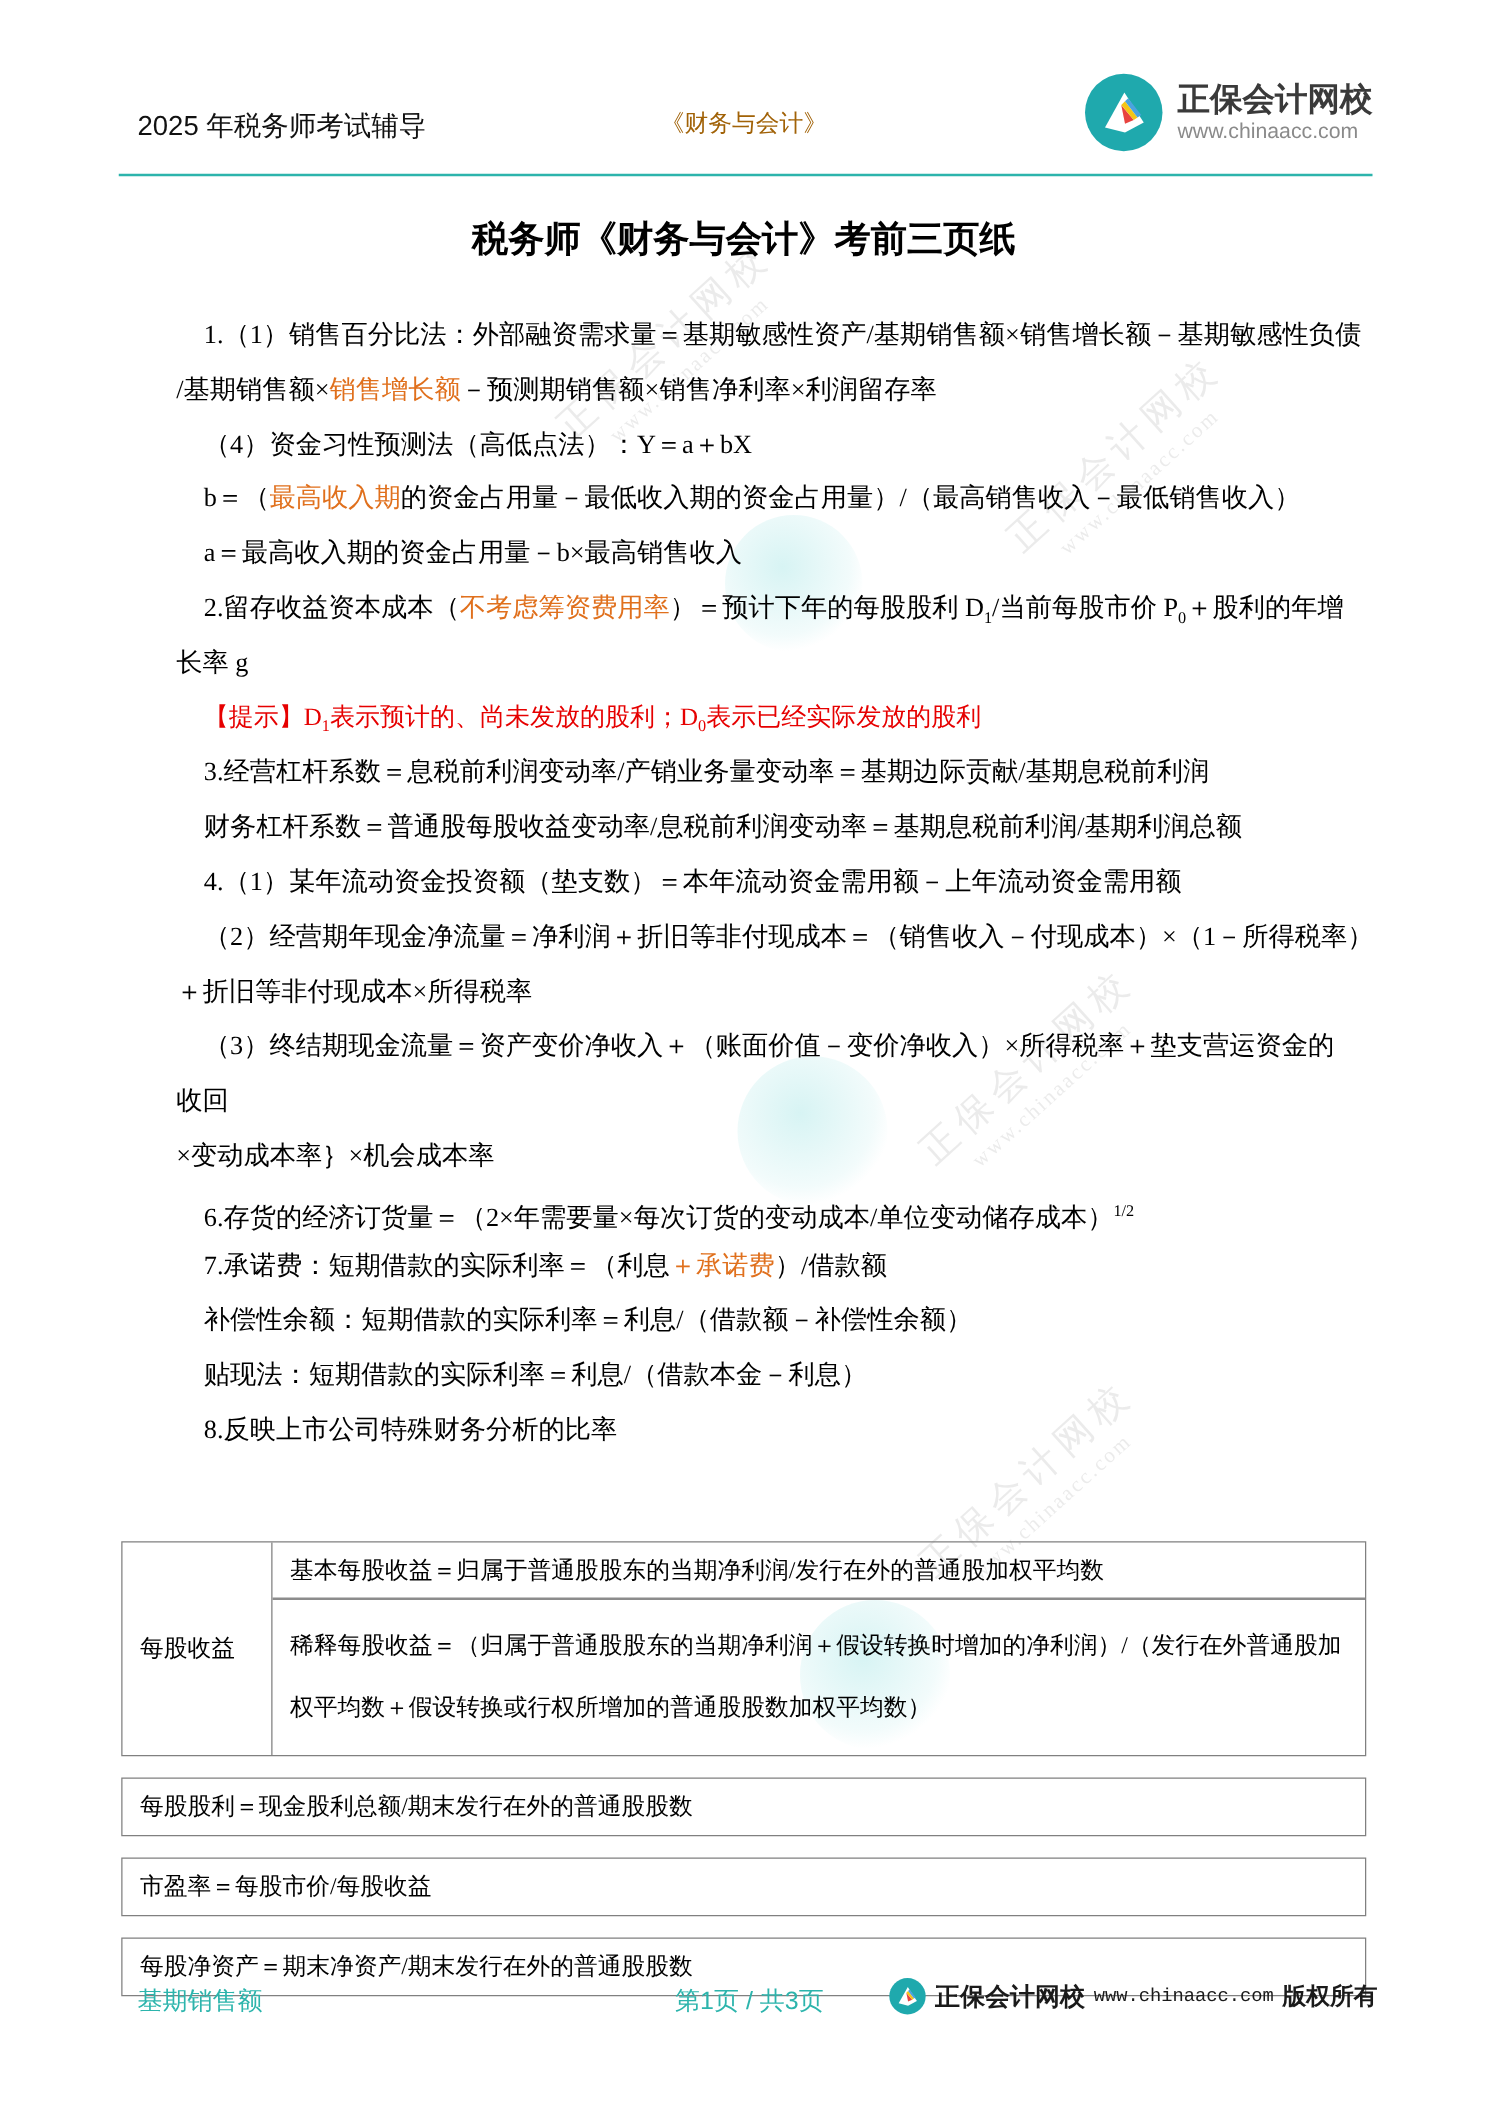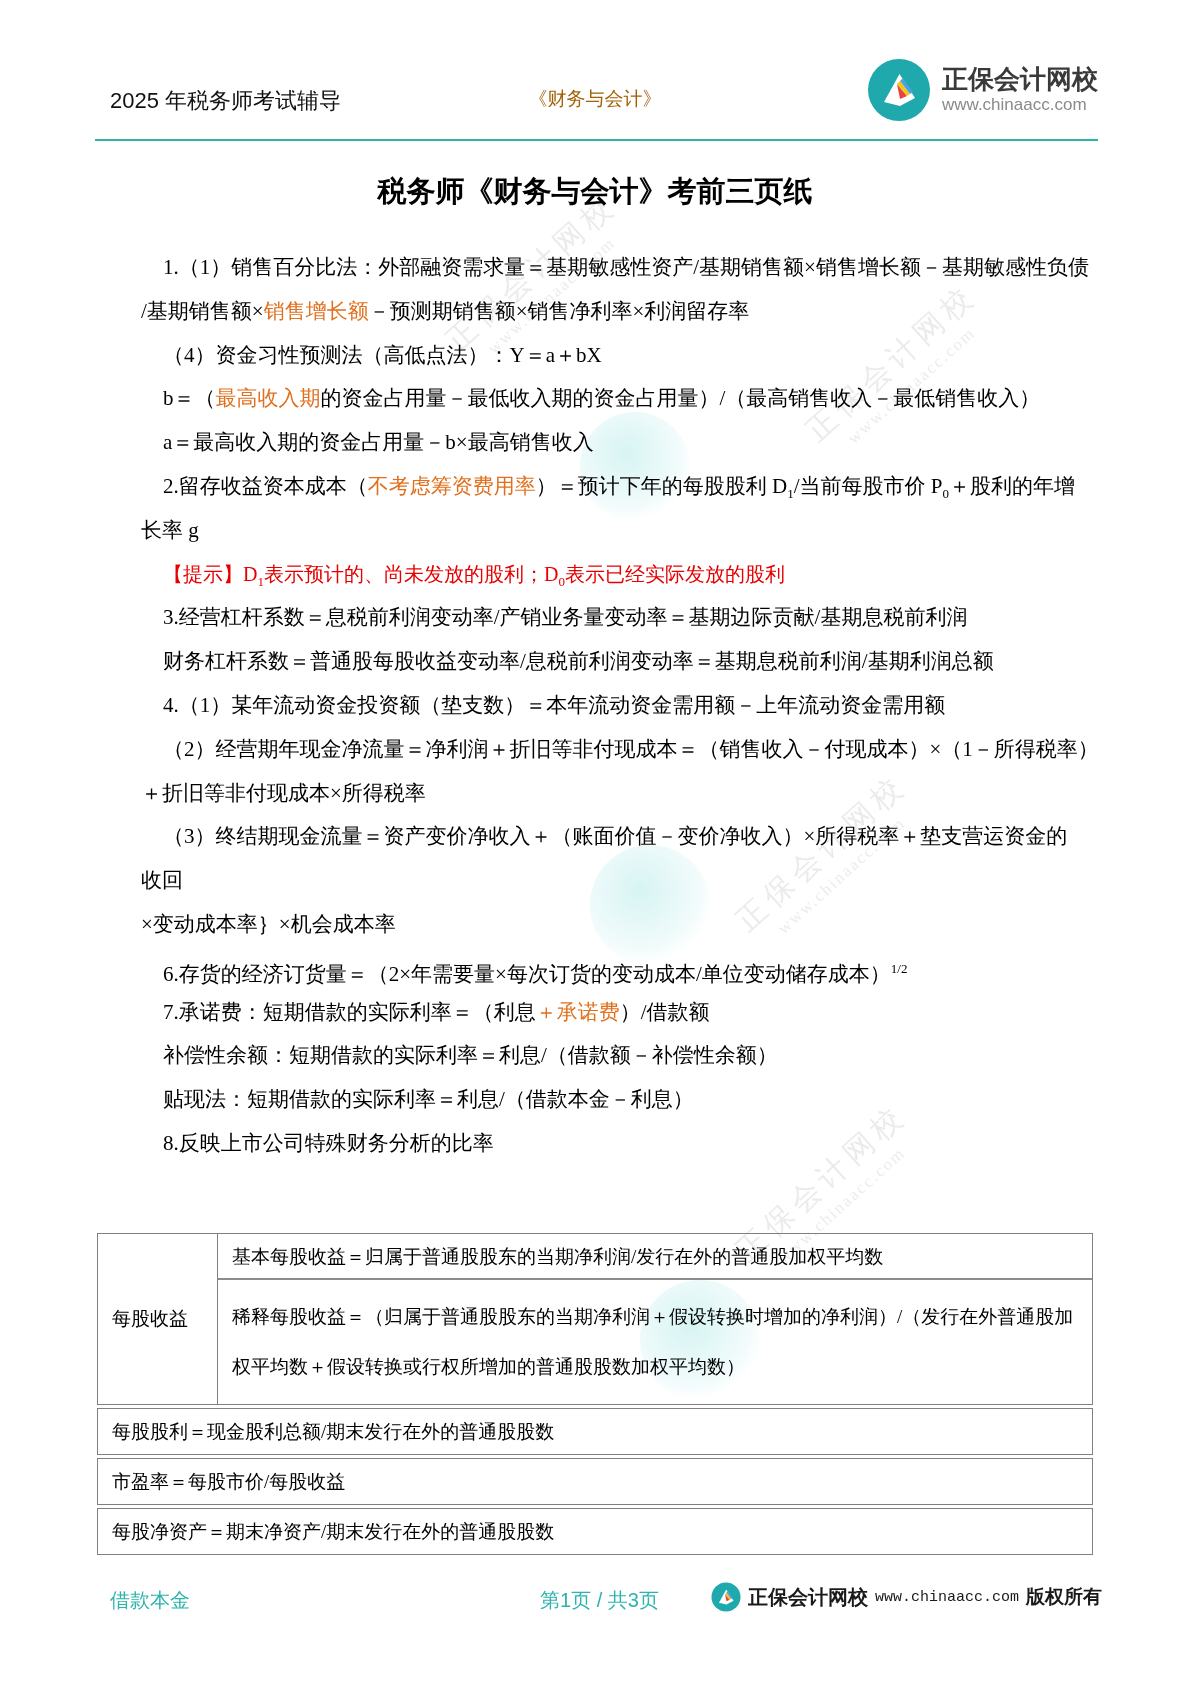--- a/index.html
+++ b/index.html
@@ -43,21 +43,21 @@
 
   
   .fin-table{position:absolute;left:97px;top:1233px;width:996px;font-size:19px;color:#000;}
   .fin-table,.fin-table *{box-sizing:border-box;}
   .t-section{display:flex;border:1px solid #808080;}
   .t-label{width:120px;border-right:1px solid #808080;display:flex;align-items:center;padding-left:14px;}
   .t-sub{flex:1;min-width:0;}
   .t-subrow{height:46px;line-height:46px;padding-left:14px;border-bottom:2px solid #8c8c8c;
       white-space:nowrap;overflow:hidden;}
   .t-subrow-b{padding:12px 14px;line-height:50px;min-height:100px;}
-  .t-row{border:1px solid #808080;height:47px;line-height:45px;padding-left:14px;margin-top:3px;
+  .t-row{border:1px solid #808080;height:47px;line-height:45px;padding-left:14px;margin-top:17px;
       white-space:nowrap;overflow:hidden;}
   .t-section{margin-bottom:0;}
 
   
   .footer{position:absolute;left:97px;right:88px;top:1578px;height:44px;
       font-family:"Liberation Sans","DejaVu Sans",sans-serif;}
   .f-left{position:absolute;left:13px;top:9px;color:#2cb4ac;font-size:20px;}
   .f-center{position:absolute;left:0;right:0;top:9px;text-align:center;color:#2cb4ac;font-size:20px;}
   .f-right{position:absolute;right:0;top:4px;display:flex;align-items:center;gap:7px;}
   .f-brand{font-size:20px;font-weight:bold;color:#1a1a1a;}
@@ -139,21 +139,21 @@
         <div class="t-subrow">基本每股收益＝归属于普通股股东的当期净利润/发行在外的普通股加权平均数</div>
         <div class="t-subrow-b">稀释每股收益＝（归属于普通股股东的当期净利润＋假设转换时增加的净利润）/（发行在外普通股加权平均数＋假设转换或行权所增加的普通股股数加权平均数）</div>
       </div>
     </div>
     <div class="t-row">每股股利＝现金股利总额/期末发行在外的普通股股数</div>
     <div class="t-row">市盈率＝每股市价/每股收益</div>
     <div class="t-row">每股净资产＝期末净资产/期末发行在外的普通股股数</div>
   </div>
 
   <div class="footer">
-    <div class="f-left">借款本金</div>
+    <div class="f-left">基期销售额</div>
     <div class="f-center"><span>第1页</span><span> / </span><span>共3页</span></div>
     <div class="f-right">
       <svg width="30" height="30" viewBox="0 0 64 64">
         <circle cx="32" cy="32" r="31" fill="#1fa9ad"></circle>
         <path d="M17 44 L32.5 16 L48 40 L33 48 Z" fill="#ffffff"></path>
         <path d="M30 26 L40 38 L33 41 Z" fill="#e8433f"></path>
         <path d="M33 23 L43 36 L40 38 L30 26 Z" fill="#f5c518"></path>
         <path d="M35.5 20.5 L46 34 L43 36 L33 23 Z" fill="#4aa3df"></path>
       </svg>
       <span class="f-brand">正保会计网校</span>

